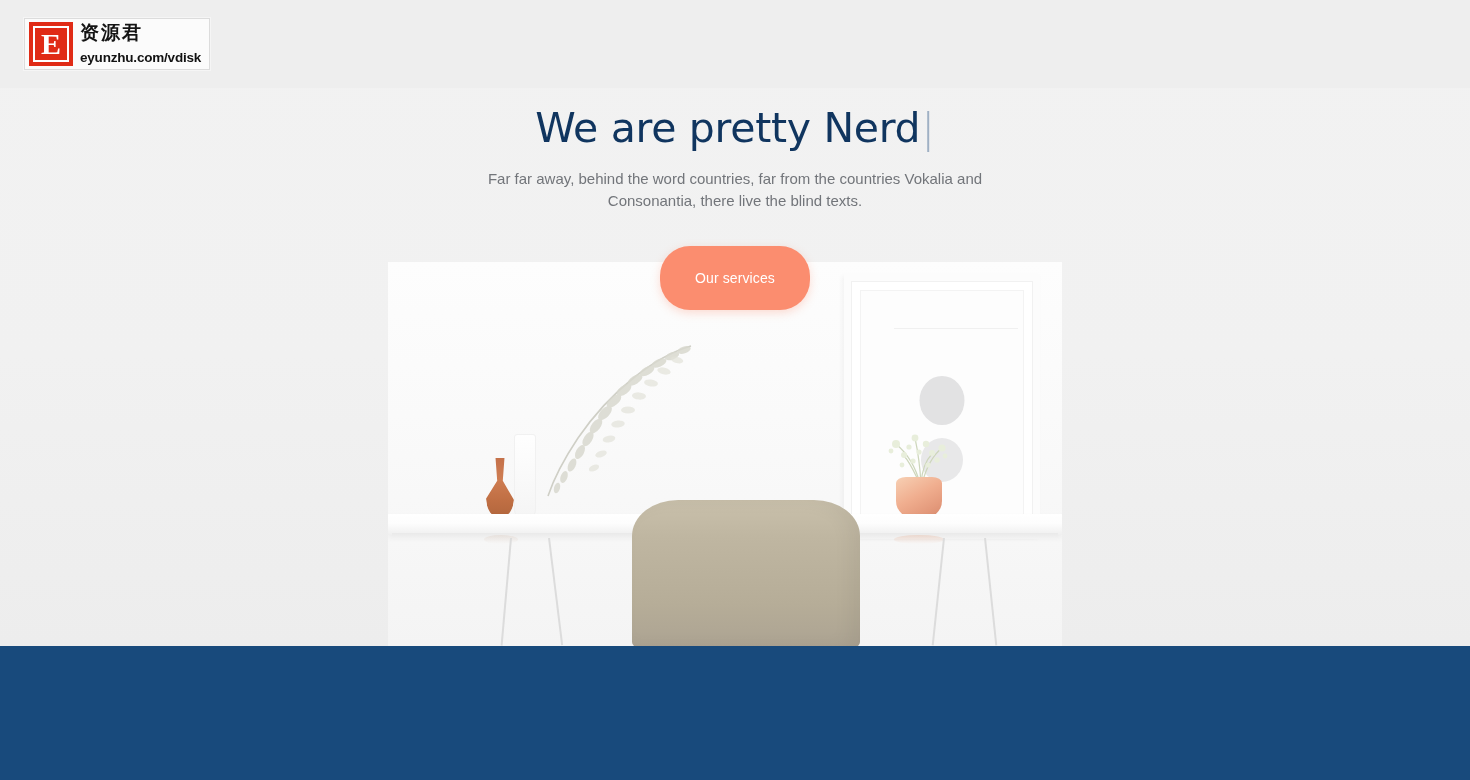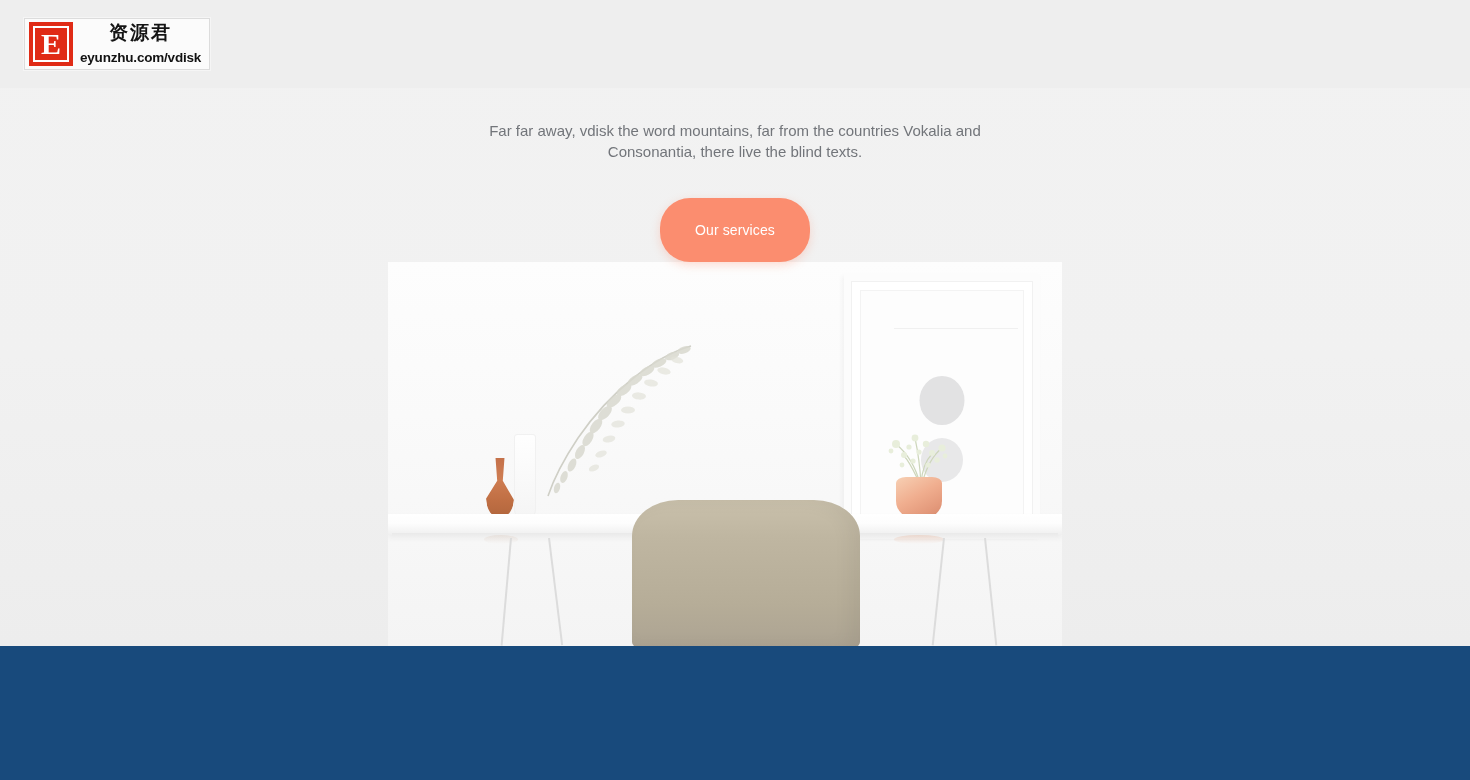--- a/index.html
+++ b/index.html
@@ -38,21 +38,21 @@
   .logo-mark::after{
     content:""; position:absolute; inset:4px;
     border:2px solid #ffffff;
   }
   .logo-e{
     position:relative; z-index:2;
     color:#ffffff; font-family:"Liberation Serif", serif;
     font-weight:700; font-size:30px; line-height:1;
     letter-spacing:0;
   }
-  .logo-text{ margin-left:7px; display:flex; flex-direction:column; justify-content:center;text-align:center; }
+  .logo-text{ margin-left:7px; display:flex; flex-direction:column; justify-content:center; }
   .logo-cn{
     font-family:"DejaVu Sans", sans-serif;
     font-size:19px; font-weight:700; color:#141414;
     letter-spacing:2px; line-height:1.05;
   }
   .logo-url{
     font-family:"Liberation Sans", sans-serif;
     font-size:13.5px; font-weight:700; color:#121212;
     letter-spacing:-.2px; line-height:1.15; margin-top:7px;
   }
@@ -316,21 +316,22 @@
       <div class="reflect r1"></div>
       <div class="reflect r2"></div>
       <div class="leg l1"></div>
       <div class="leg l2"></div>
       <div class="leg l3"></div>
       <div class="leg l4"></div>
       <div class="chair"></div>
     </div>
 
     <div class="hero-content">
-      <p class="hero-sub">Far far away, vdisk the word mountains, far from the countries Vokalia and Consonantia, there live the blind texts.</p>
+      <h1 class="hero-title"><span>We are pretty Nerd</span><span class="typed-cursor">|</span></h1>
+      <p class="hero-sub">Far far away, behind the word countries, far from the countries Vokalia and Consonantia, there live the blind texts.</p>
       <button class="hero-cta">Our services</button>
     </div>
   </div>
 
   <div class="blue-section"></div>
 
   <header class="site-header">
 
     <a class="brand-logo">
       <span class="logo-mark">

